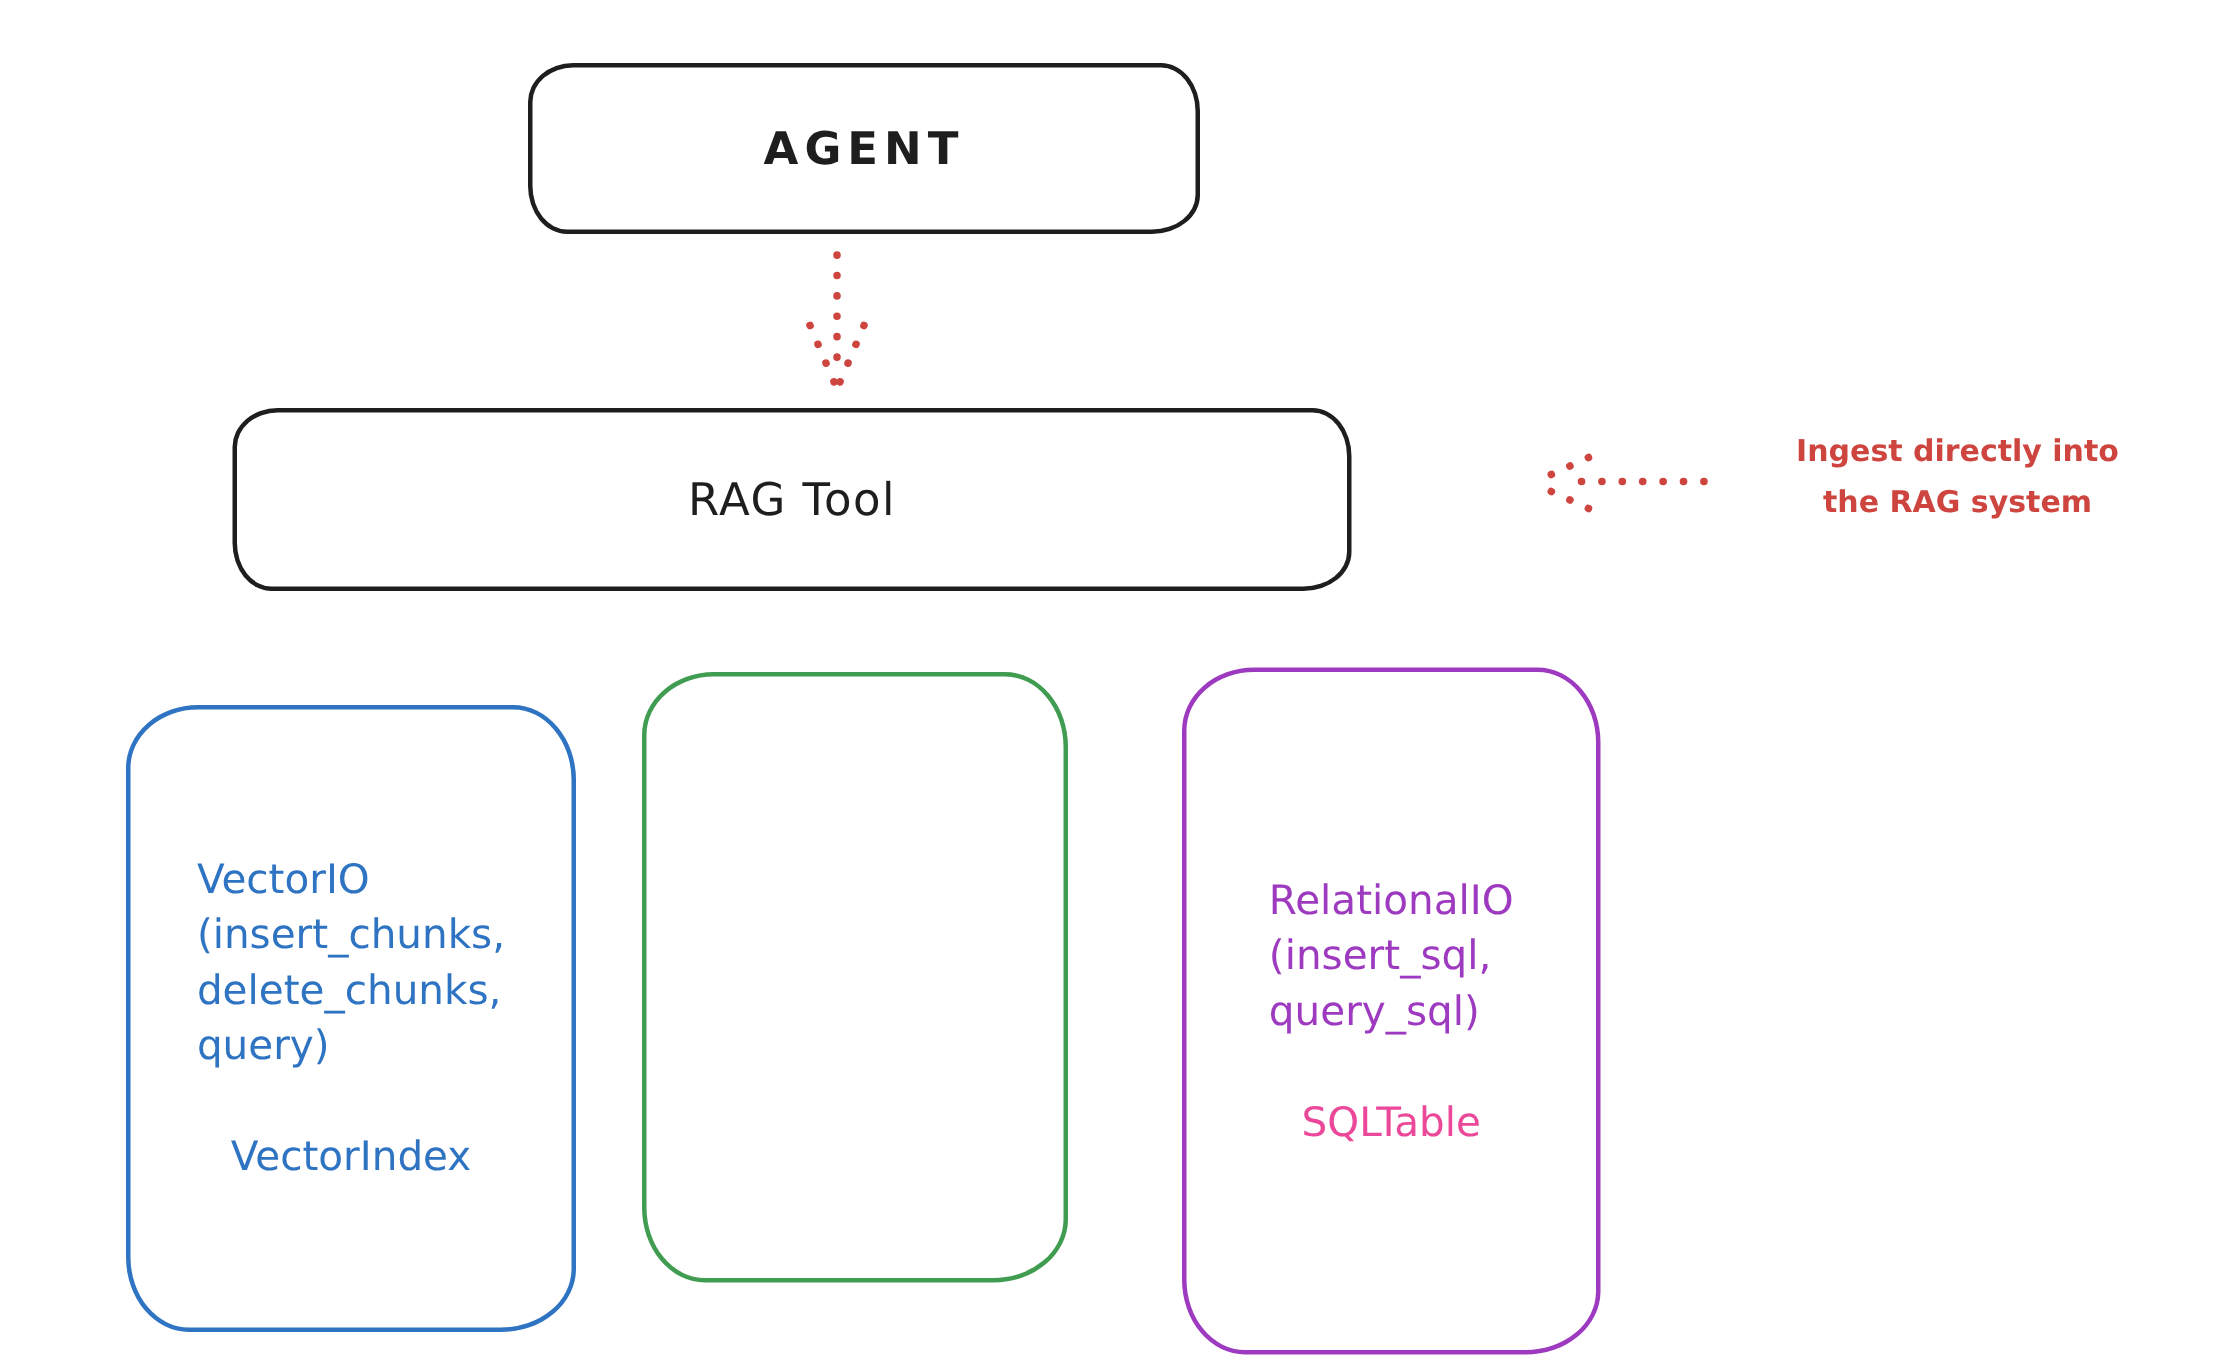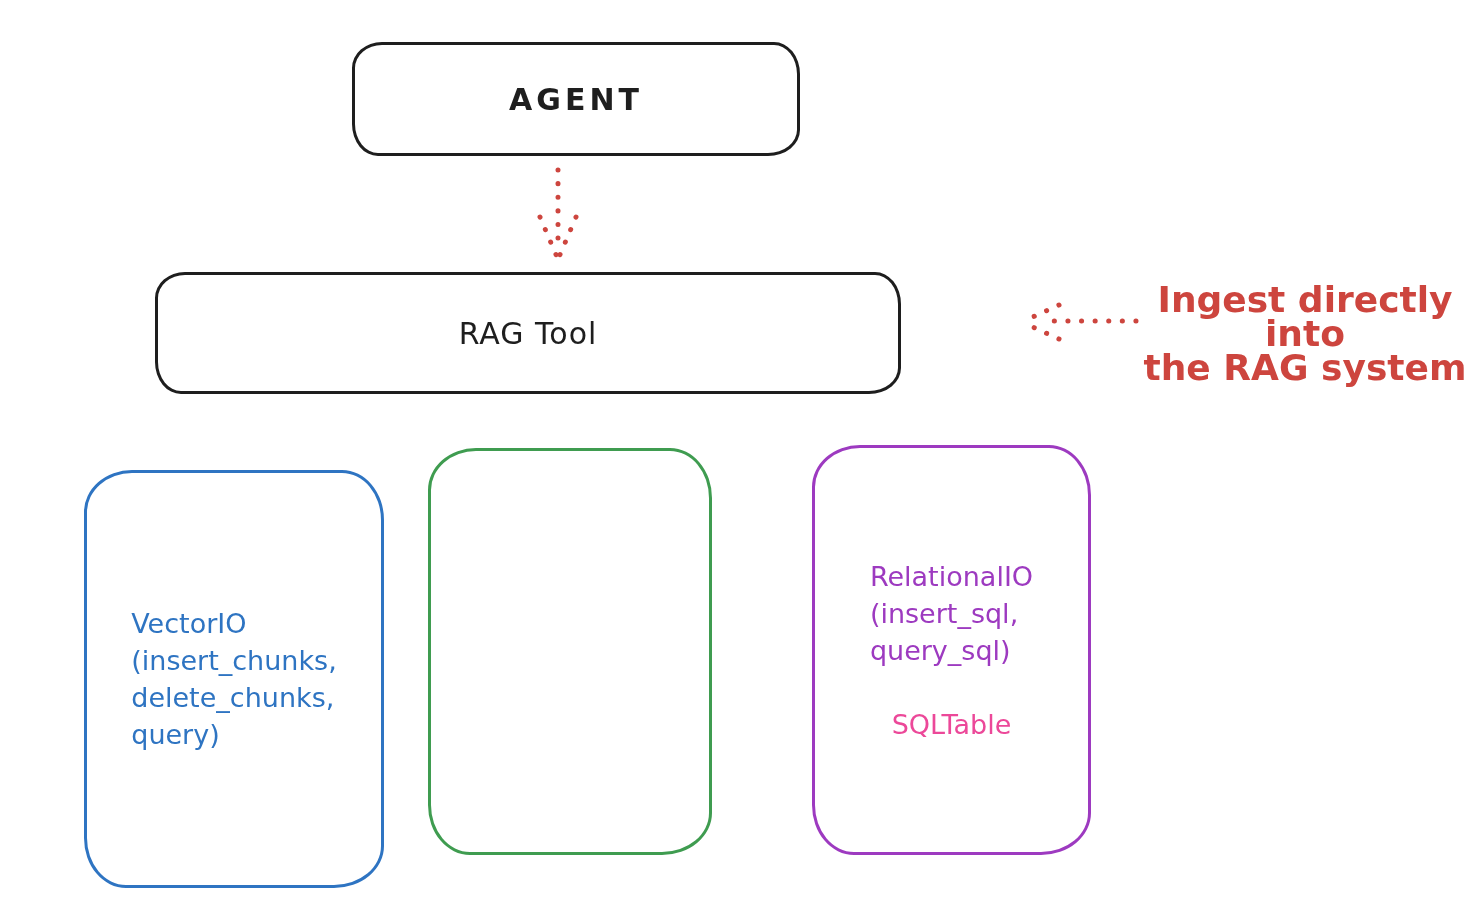--- a/index.html
+++ b/index.html
@@ -45,38 +45,38 @@
     letter-spacing: 1px;
   }
   .backend {
     border-width: 3.5px;
     border-style: solid;
     border-radius: 48px 42px 50px 42px / 42px 50px 42px 50px;
     flex-direction: column;
   }
   .backend-vector  { left: 68px;  top: 470px; width: 300px; height: 418px; margin-left: 16px; }
   .backend-keyvalue{ left: 428px; top: 448px; width: 284px; height: 407px; }
-  .backend-relational { left: 788px; top: 445px; width: 279px; height: 410px; margin-left: 24px; }
+  .backend-relational { left: 788px; top: 445px; width: 279px; height: 458px; }
   .backend .btitle {
     white-space: pre-line;
     font-size: 27px;
     line-height: 37px;
   }
   .backend .bindex {
     font-size: 27px;
     line-height: 37px;
     margin-top: 37px;
   }
   .annotation {
     position: absolute;
     left: 1138px; top: 283px;
     width: 334px;
     text-align: center;
     white-space: pre-line;
-    font-size: 36px;
+    font-size: 20px;
     line-height: 34px;
     font-weight: bold;
   }
 </style>
 </head>
 <body>
 
 <div class="canvas">
 
   <svg class="arrows" viewBox="0 0 1484 910" xmlns="http://www.w3.org/2000/svg" fill="none">
@@ -101,20 +101,21 @@
   </div>
 
   <div class="annotation" style="color: rgb(205, 69, 62);">Ingest directly into
 the RAG system</div>
 
   <div class="box backend backend-vector" style="border-color: rgb(46, 116, 194);">
     <div class="btitle" style="color: rgb(46, 116, 194);">VectorIO
 (insert_chunks,
 delete_chunks,
 query)</div>
+    <div class="bindex" style="color: rgb(46, 116, 194);">VectorIndex</div>
   </div>
 
   <div class="box backend backend-keyvalue" style="border-color: rgb(63, 156, 80);">
   </div>
 
   <div class="box backend backend-relational" style="border-color: rgb(157, 58, 192);">
     <div class="btitle" style="color: rgb(157, 58, 192);">RelationalIO
 (insert_sql,
 query_sql)</div>
     <div class="bindex" style="color: #ec4899;">SQLTable</div>

